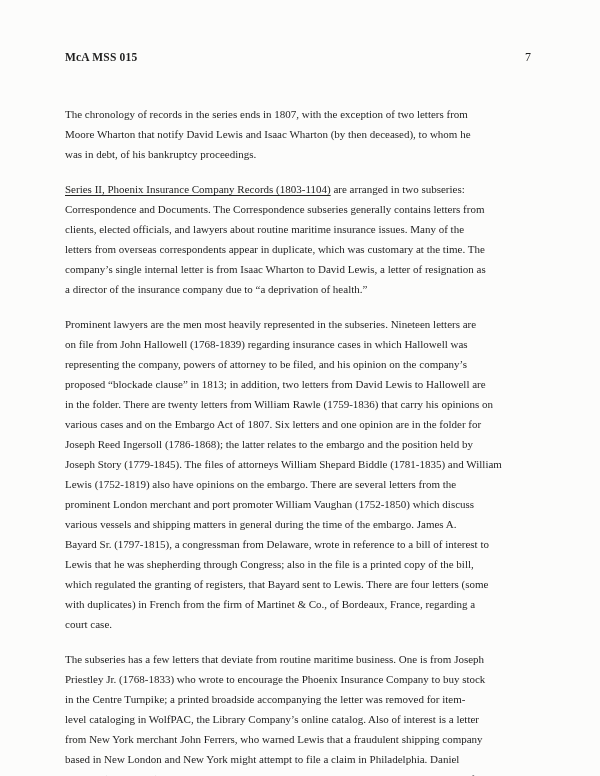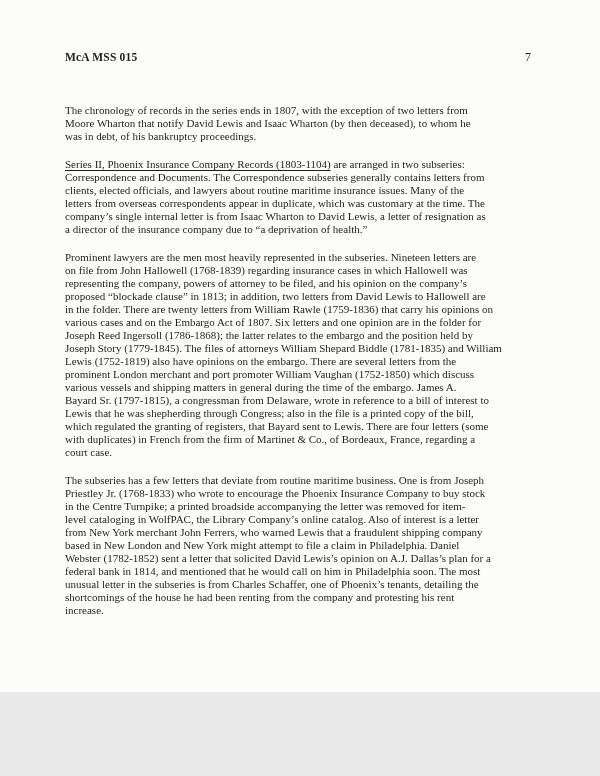--- a/index.html
+++ b/index.html
@@ -3,21 +3,21 @@
 <meta charset="utf-8">
 <style>
   html, body {
     margin: 0;
     padding: 0;
     background: #e9e9e9;
   }
   .page {
     position: relative;
     width: 600px;
-    height: 692px;
+    height: 776px;
     margin: 0;
     background: #fcfcfb;
     box-sizing: border-box;
     padding: 50px 35px 0 65px;
     font-family: "Liberation Serif", "DejaVu Serif", serif;
     color: #1f1f1f;
     overflow: hidden;
   }
   .page-header {
     display: flex;
@@ -32,21 +32,21 @@
   }
   .page-number {
     font-size: 12px;
   }
   .document-body {
     margin-top: 39px;
   }
   .para {
     margin: 0 0 15px 0;
     font-size: 11px;
-    line-height: 13px;
+    line-height: 20px;
     white-space: pre-line;      
     text-align: left;
   }
   .underlined {
     text-decoration: underline;
     text-underline-offset: 1.5px;
   }
 </style>
 </head>
 <body>

